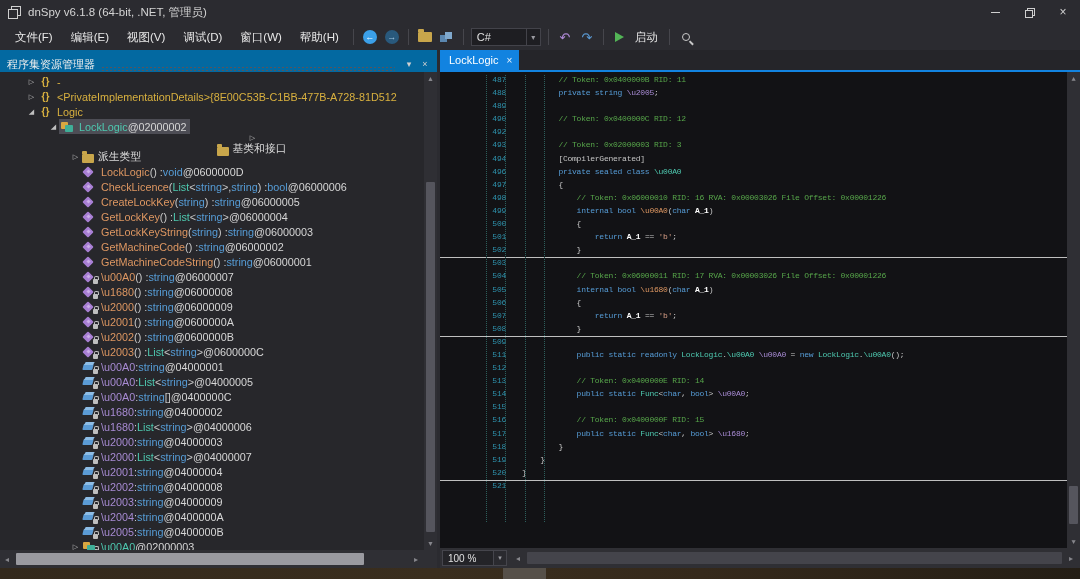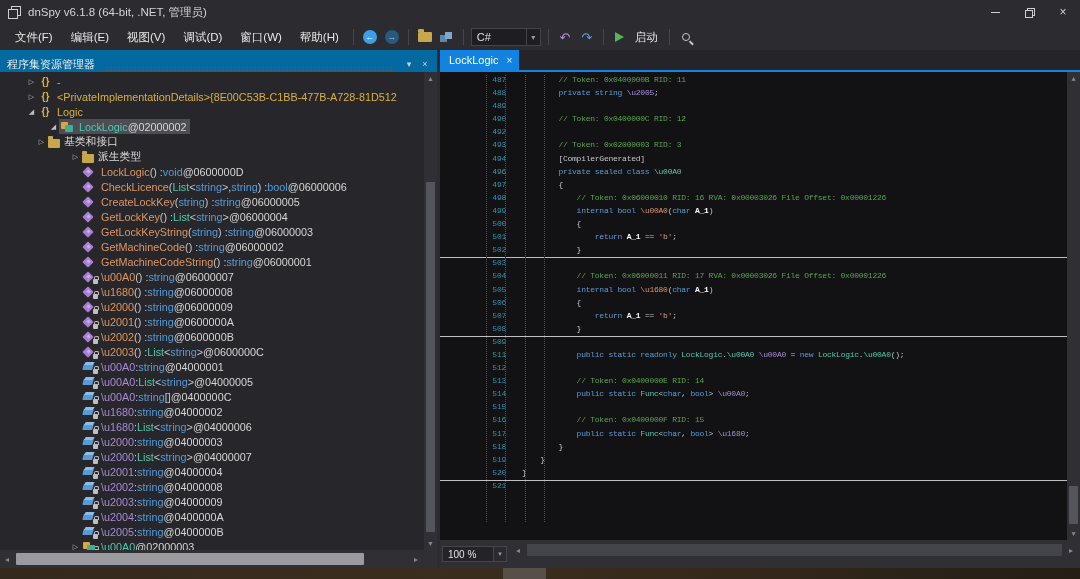--- a/index.html
+++ b/index.html
@@ -102,21 +102,21 @@
           font-family:"Liberation Mono", monospace; font-size:8px; letter-spacing:-0.25px; padding-top:3px; }
   .cl { height:13.1px; display:flex; align-items:flex-start; white-space:pre;padding-left:36px; }
   .cl.sep { border-bottom:1px solid #bfbfbf; height:13.1px; }
   .ln { width:30px; flex:none; text-align:right; color:#2e93ae; }
   .ct { margin-left:16px; }
   .t-c { color:#57a64a; } .t-s { color:#d69d85; } .t-a { color:#c5c5c5; }
   .t-pa { color:#ffffff; font-weight:bold; }
   .guide { position:absolute; top:3px; height:447px; width:0; border-left:1px dotted #2d5f5c; }
 
   
-  .cbottom { height:28px; background:#2f2f34; display:flex; align-items:center; }
+  .cbottom { height:20px; background:#2f2f34; display:flex; align-items:center; }
   .zoombox { width:52px; height:16px; margin-left:2px; background:#242428; border:1px solid #45454c;
              color:#e0e0e0; font-size:10px; display:flex; align-items:center; padding-left:5px; }
   .zoomdd { width:13px; height:16px; border:1px solid #45454c; border-left:none; display:flex;
             align-items:center; justify-content:center; color:#9a9aa0; font-size:7px; background:#2a2a2f; }
   .chscroll { flex:1; height:100%; position:relative; margin-left:4px; }
   .chscroll .sarr { position:absolute; top:0; width:14px; height:20px; display:flex; align-items:center;
                     justify-content:center; color:#86868c; font-size:8px; }
   .chthumb { position:absolute; top:4px; height:12px; background:#44444b; border-radius:1px; }
 
   
@@ -225,21 +225,21 @@
             </span>
           </div>
           <div class="trow sel" style="padding-left: 48px;">
             <span class="arr">◢</span>
             <span class="rowc">
               <span class="ic ic-cls"></span>
               <span class="t-teal">LockLogic</span>
               <span class="t-tok"> @02000002</span>
             </span>
           </div>
-          <div class="trow" style="padding-left: 36px;">
+          <div class="trow" style="padding-left: 68px; flex-direction: column;">
             <span class="arr">▷</span>
             <span class="rowc">
               <span class="ic ic-fol"></span>
               <span class="t-plain">基类和接口</span>
             </span>
           </div>
           <div class="trow" style="padding-left: 70px;">
             <span class="arr">▷</span>
             <span class="rowc">
               <span class="ic ic-fol"></span>

